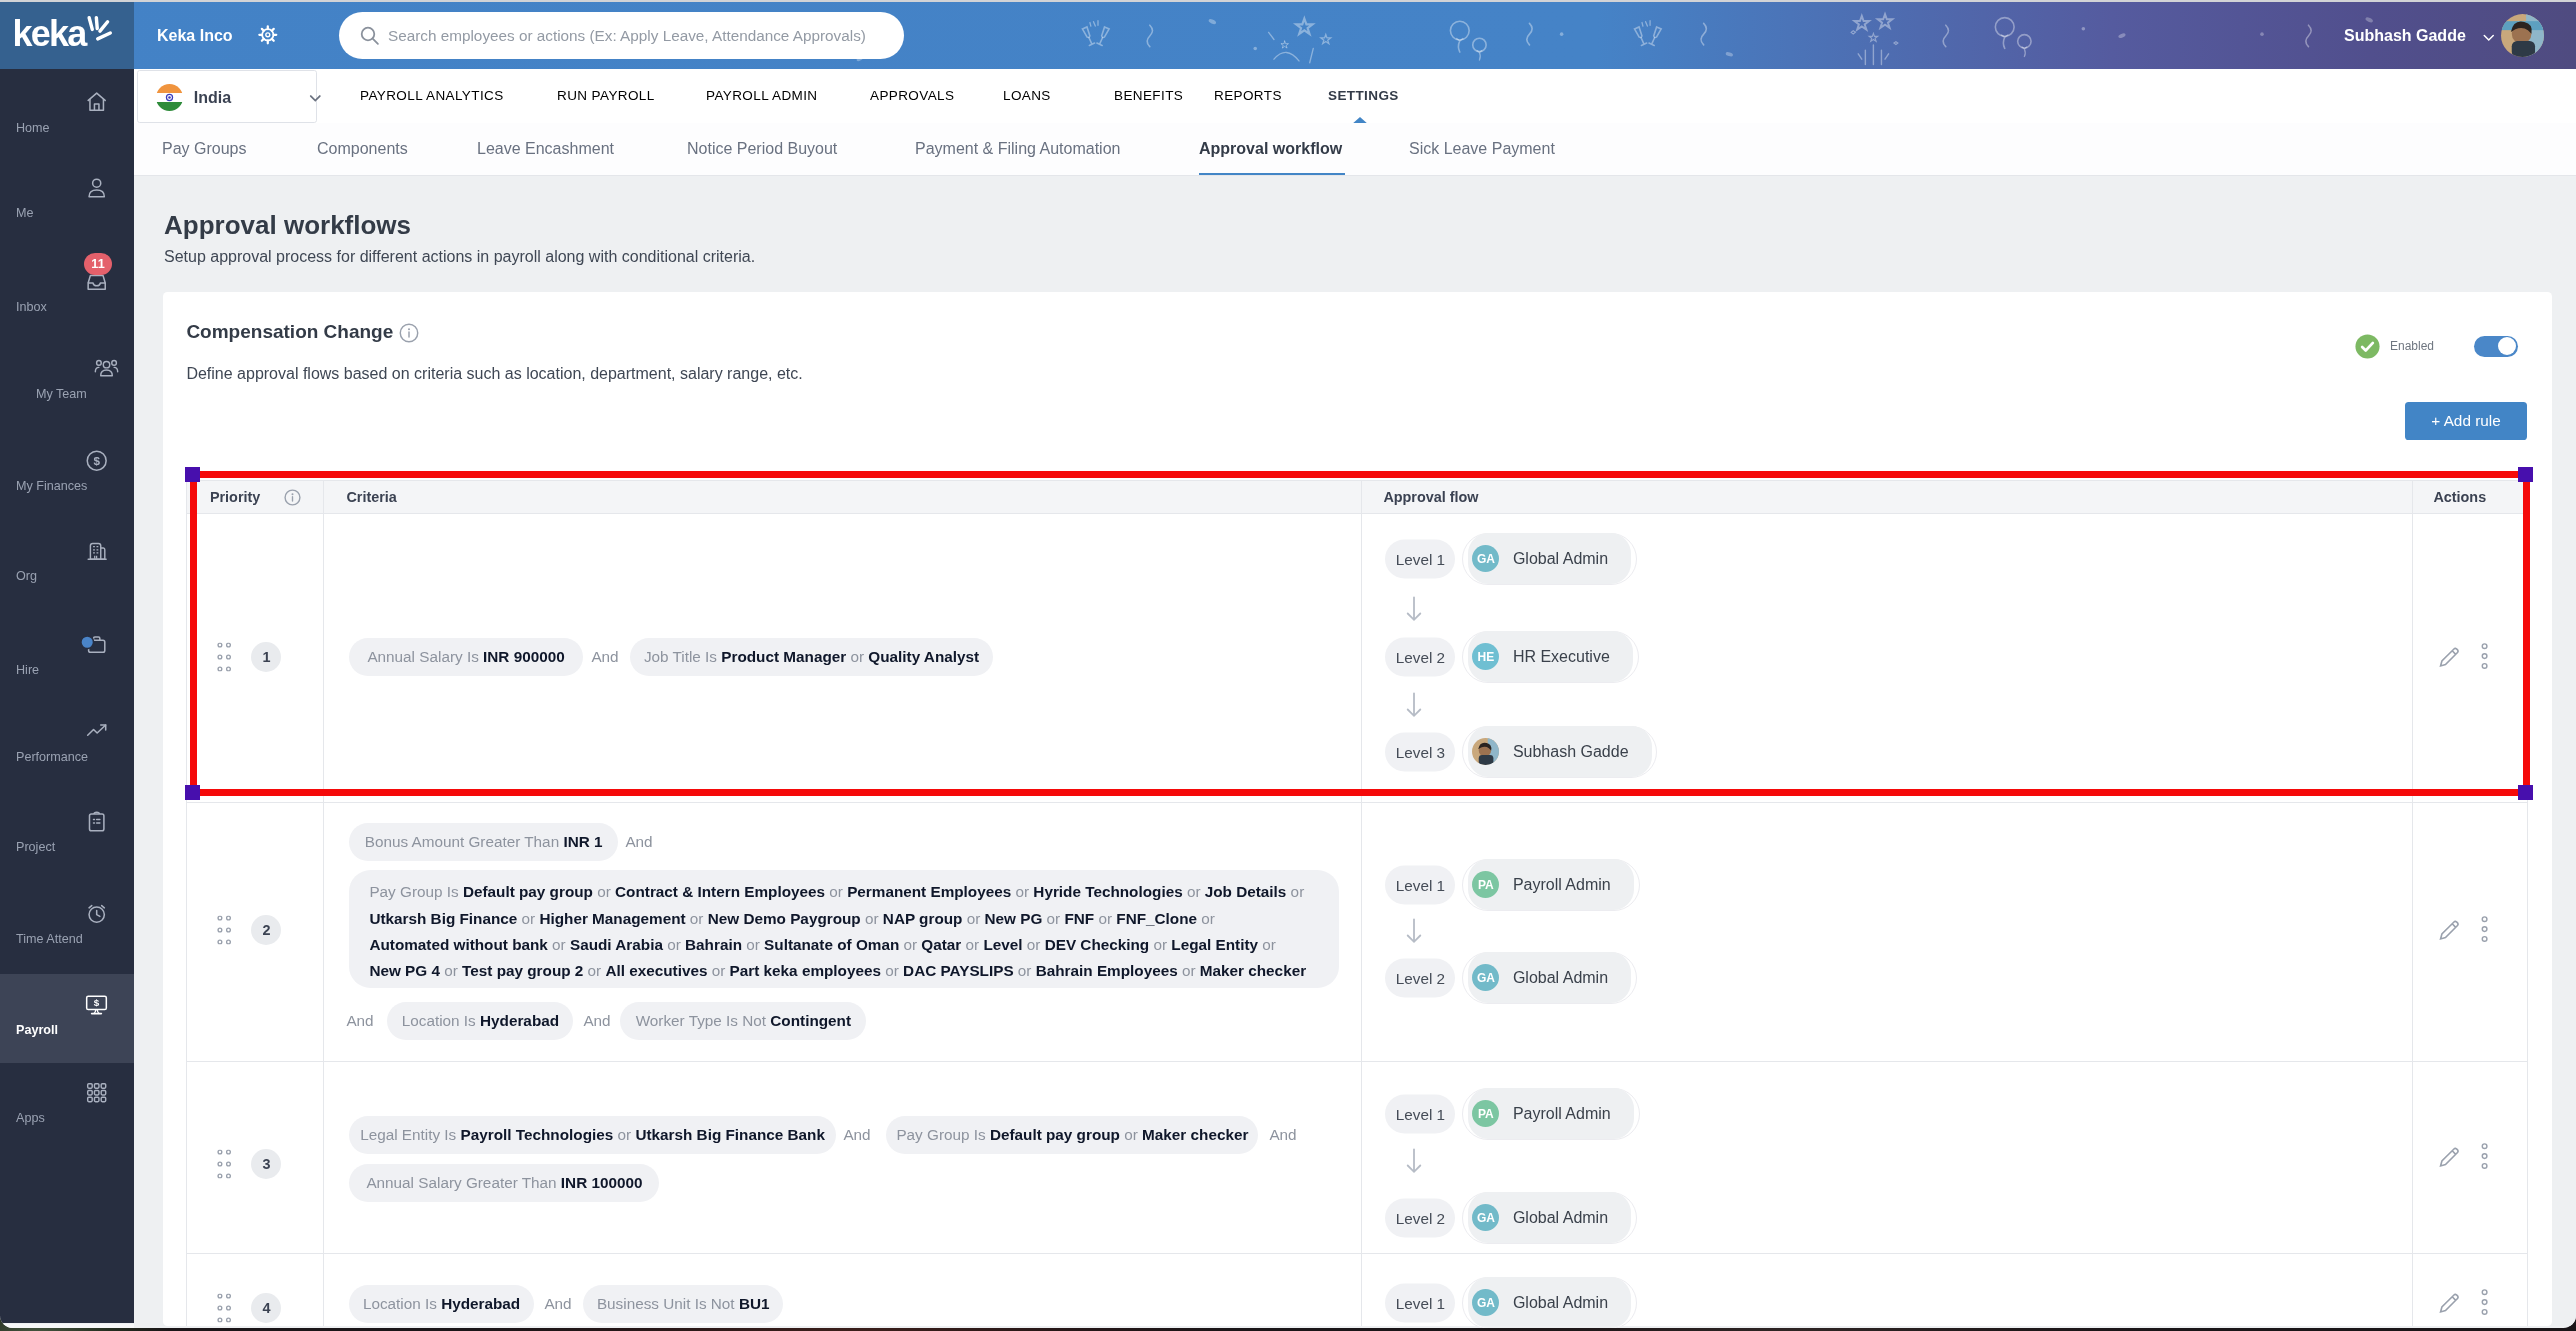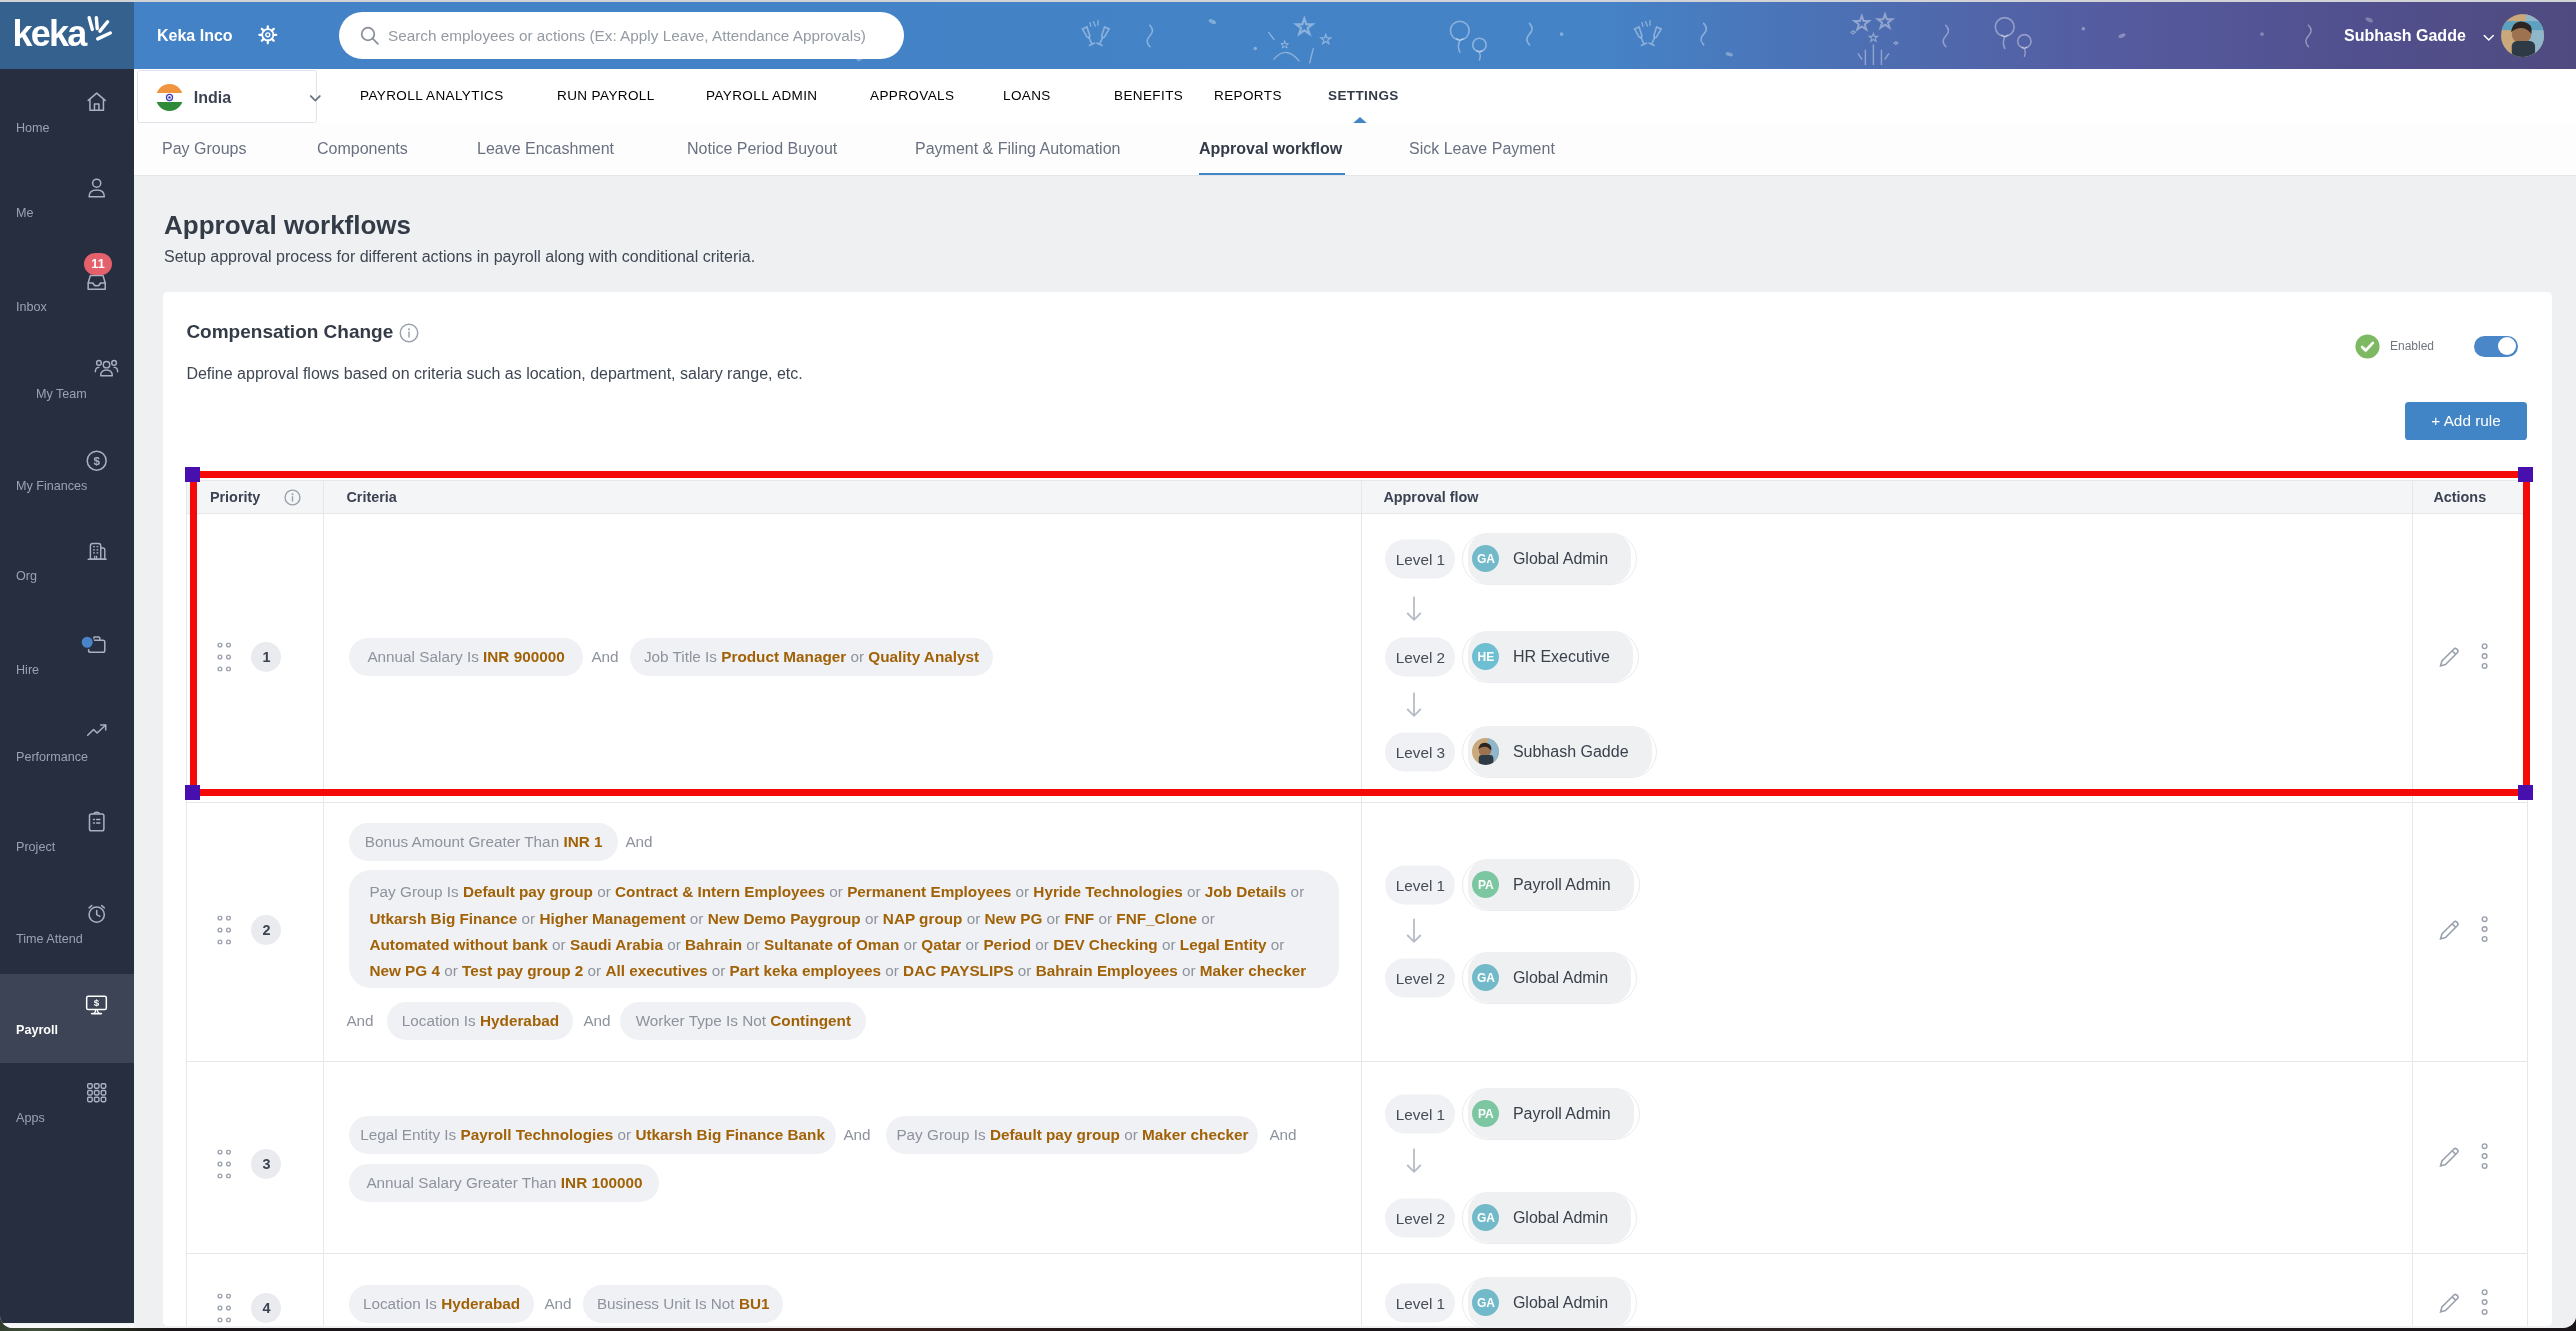--- a/index.html
+++ b/index.html
@@ -64,21 +64,21 @@
 
   
   #tbl { position:absolute; left:23.4px; top:188px; width:2342px; height:846px; }
   .hline { position:absolute; left:0; width:2342px; height:0.9px; background:#e5e7eb; }
   .vline { position:absolute; top:0; width:0.9px; height:846px; background:#e5e7eb; }
   #thead { position:absolute; left:0; top:0; width:2342px; height:33px; background:#f4f5f7; border:0.9px solid #e5e7eb; border-bottom:none; }
   .hcell { position:absolute; top:0; height:33px; line-height:33px; font-size:14.4px; font-weight:700; color:#3b4252; }
 
   .chip { position:absolute; display:inline-flex; align-items:center; height:38px; border-radius:19px;
           background:#f0f1f4; padding:0 20px; font-size:15.3px; color:#8d939e; white-space:nowrap; transform:translateY(-50%); }
-  .chip b, .bigchip b { color:#a16207; font-weight:700; }
+  .chip b, .bigchip b { color:#0f172a; font-weight:700; }
   .and { position:absolute; font-size:15.3px; color:#8d939e; transform:translateY(-50%); }
   .numc { position:absolute; width:30px; height:30px; border-radius:50%; background:#e9ebee; color:#3b4252;
           font-size:14.4px; font-weight:700; text-align:center; line-height:30px; transform:translateY(-50%); }
   .lvl { position:absolute; width:70px; height:39px; border-radius:20px; background:#f0f1f4; color:#454c57;
          font-size:15.3px; text-align:center; line-height:39px; transform:translateY(-50%); }
   .mem { position:absolute; display:inline-flex; align-items:center; height:52px; border-radius:26px; background:#fff;
          border:0.9px solid #ececf0; padding:0 4.5px; transform:translateY(-50%); }
   .mem .in { display:inline-flex; align-items:center; height:51px; border-radius:20.7px; background:#eef0f2;
              padding:0 23.4px 0 4.5px; font-size:16px; color:#3a414b; white-space:nowrap; }
   .mem .ava { width:27px; height:27px; border-radius:50%; margin-right:13.5px; color:#fff; font-size:12px; font-weight:700;
@@ -496,21 +496,21 @@
             <circle cx="13" cy="17" r="2.2"></circle>
             <circle cx="3" cy="31" r="2.2"></circle>
             <circle cx="13" cy="31" r="2.2"></circle>
         </svg>
         <div class="numc" style="left:65px;top:450px;">2</div>
         <div class="chip" style="left:163px;top:362px;padding:0 15.3px;">Bonus Amount Greater Than&nbsp;<b>INR 1</b></div>
         <div class="and" style="left:439px;top:362px;">And</div>
         <div class="bigchip">
           <div class="ln" style="top:22.5px;">Pay Group Is <b>Default pay group</b> or <b>Contract &amp; Intern Employees</b> or <b>Permanent Employees</b> or <b>Hyride Technologies</b> or <b>Job Details</b> or</div>
           <div class="ln" style="top:49px;"><b>Utkarsh Big Finance</b> or <b>Higher Management</b> or <b>New Demo Paygroup</b> or <b>NAP group</b> or <b>New PG</b> or <b>FNF</b> or <b>FNF_Clone</b> or</div>
-          <div class="ln" style="top:75px;"><b>Automated without bank</b> or <b>Saudi Arabia</b> or <b>Bahrain</b> or <b>Sultanate of Oman</b> or <b>Qatar</b> or <b>Period</b> or <b>DEV Checking</b> or <b>Legal Entity</b> or</div>
+          <div class="ln" style="top:75px;"><b>Automated without bank</b> or <b>Saudi Arabia</b> or <b>Bahrain</b> or <b>Sultanate of Oman</b> or <b>Qatar</b> or <b>Level</b> or <b>DEV Checking</b> or <b>Legal Entity</b> or</div>
           <div class="ln" style="top:101px;"><b>New PG 4</b> or <b>Test pay group 2</b> or <b>All executives</b> or <b>Part keka employees</b> or <b>DAC PAYSLIPS</b> or <b>Bahrain Employees</b> or <b>Maker checker</b></div>
         </div>
         <div class="and" style="left:160px;top:541px;">And</div>
         <div class="chip" style="left:201px;top:541px;padding:0 14.4px;">Location Is&nbsp;<b>Hyderabad</b></div>
         <div class="and" style="left:397px;top:541px;">And</div>
         <div class="chip" style="left:434px;top:541px;padding:0 15.3px;">Worker Type Is Not&nbsp;<b>Contingent</b></div>
 
         <div class="lvl" style="left:1199px;top:405px;">Level 1</div>
         <div class="mem" style="left:1276px;top:405px;">
             <span class="in"><span class="ava" style="background:#7cc6a2;">PA</span>Payroll Admin</span>

